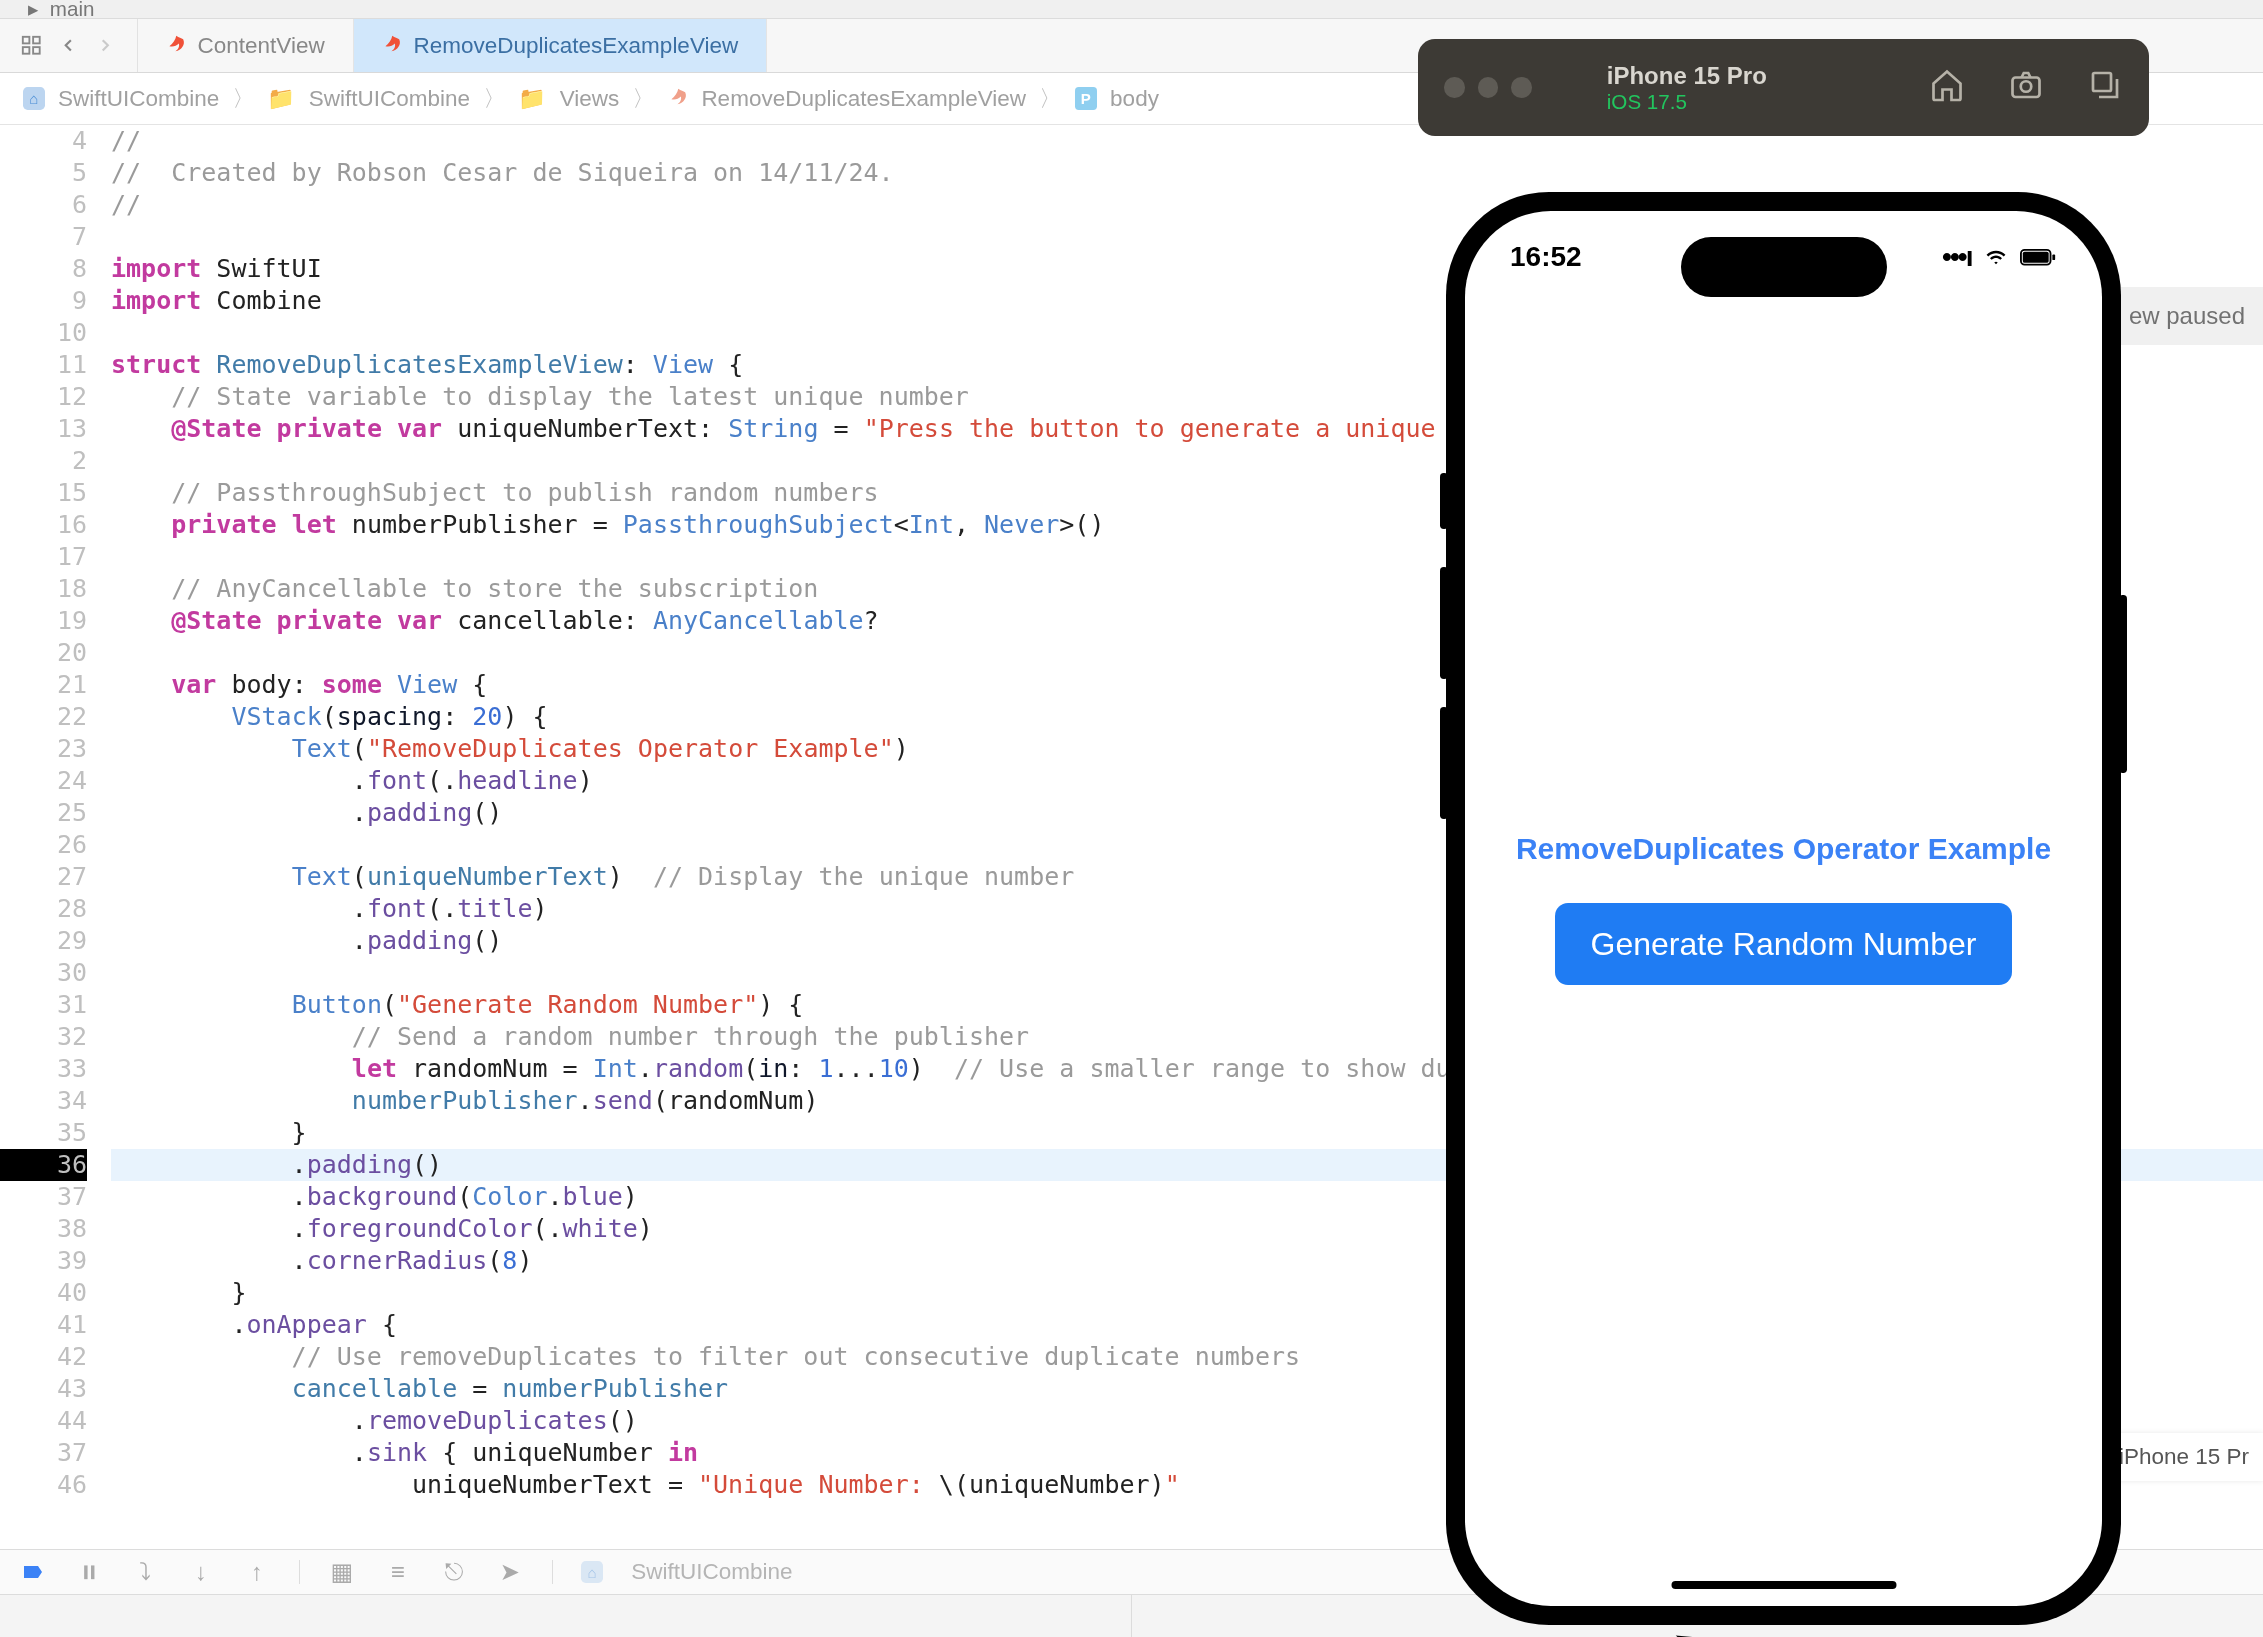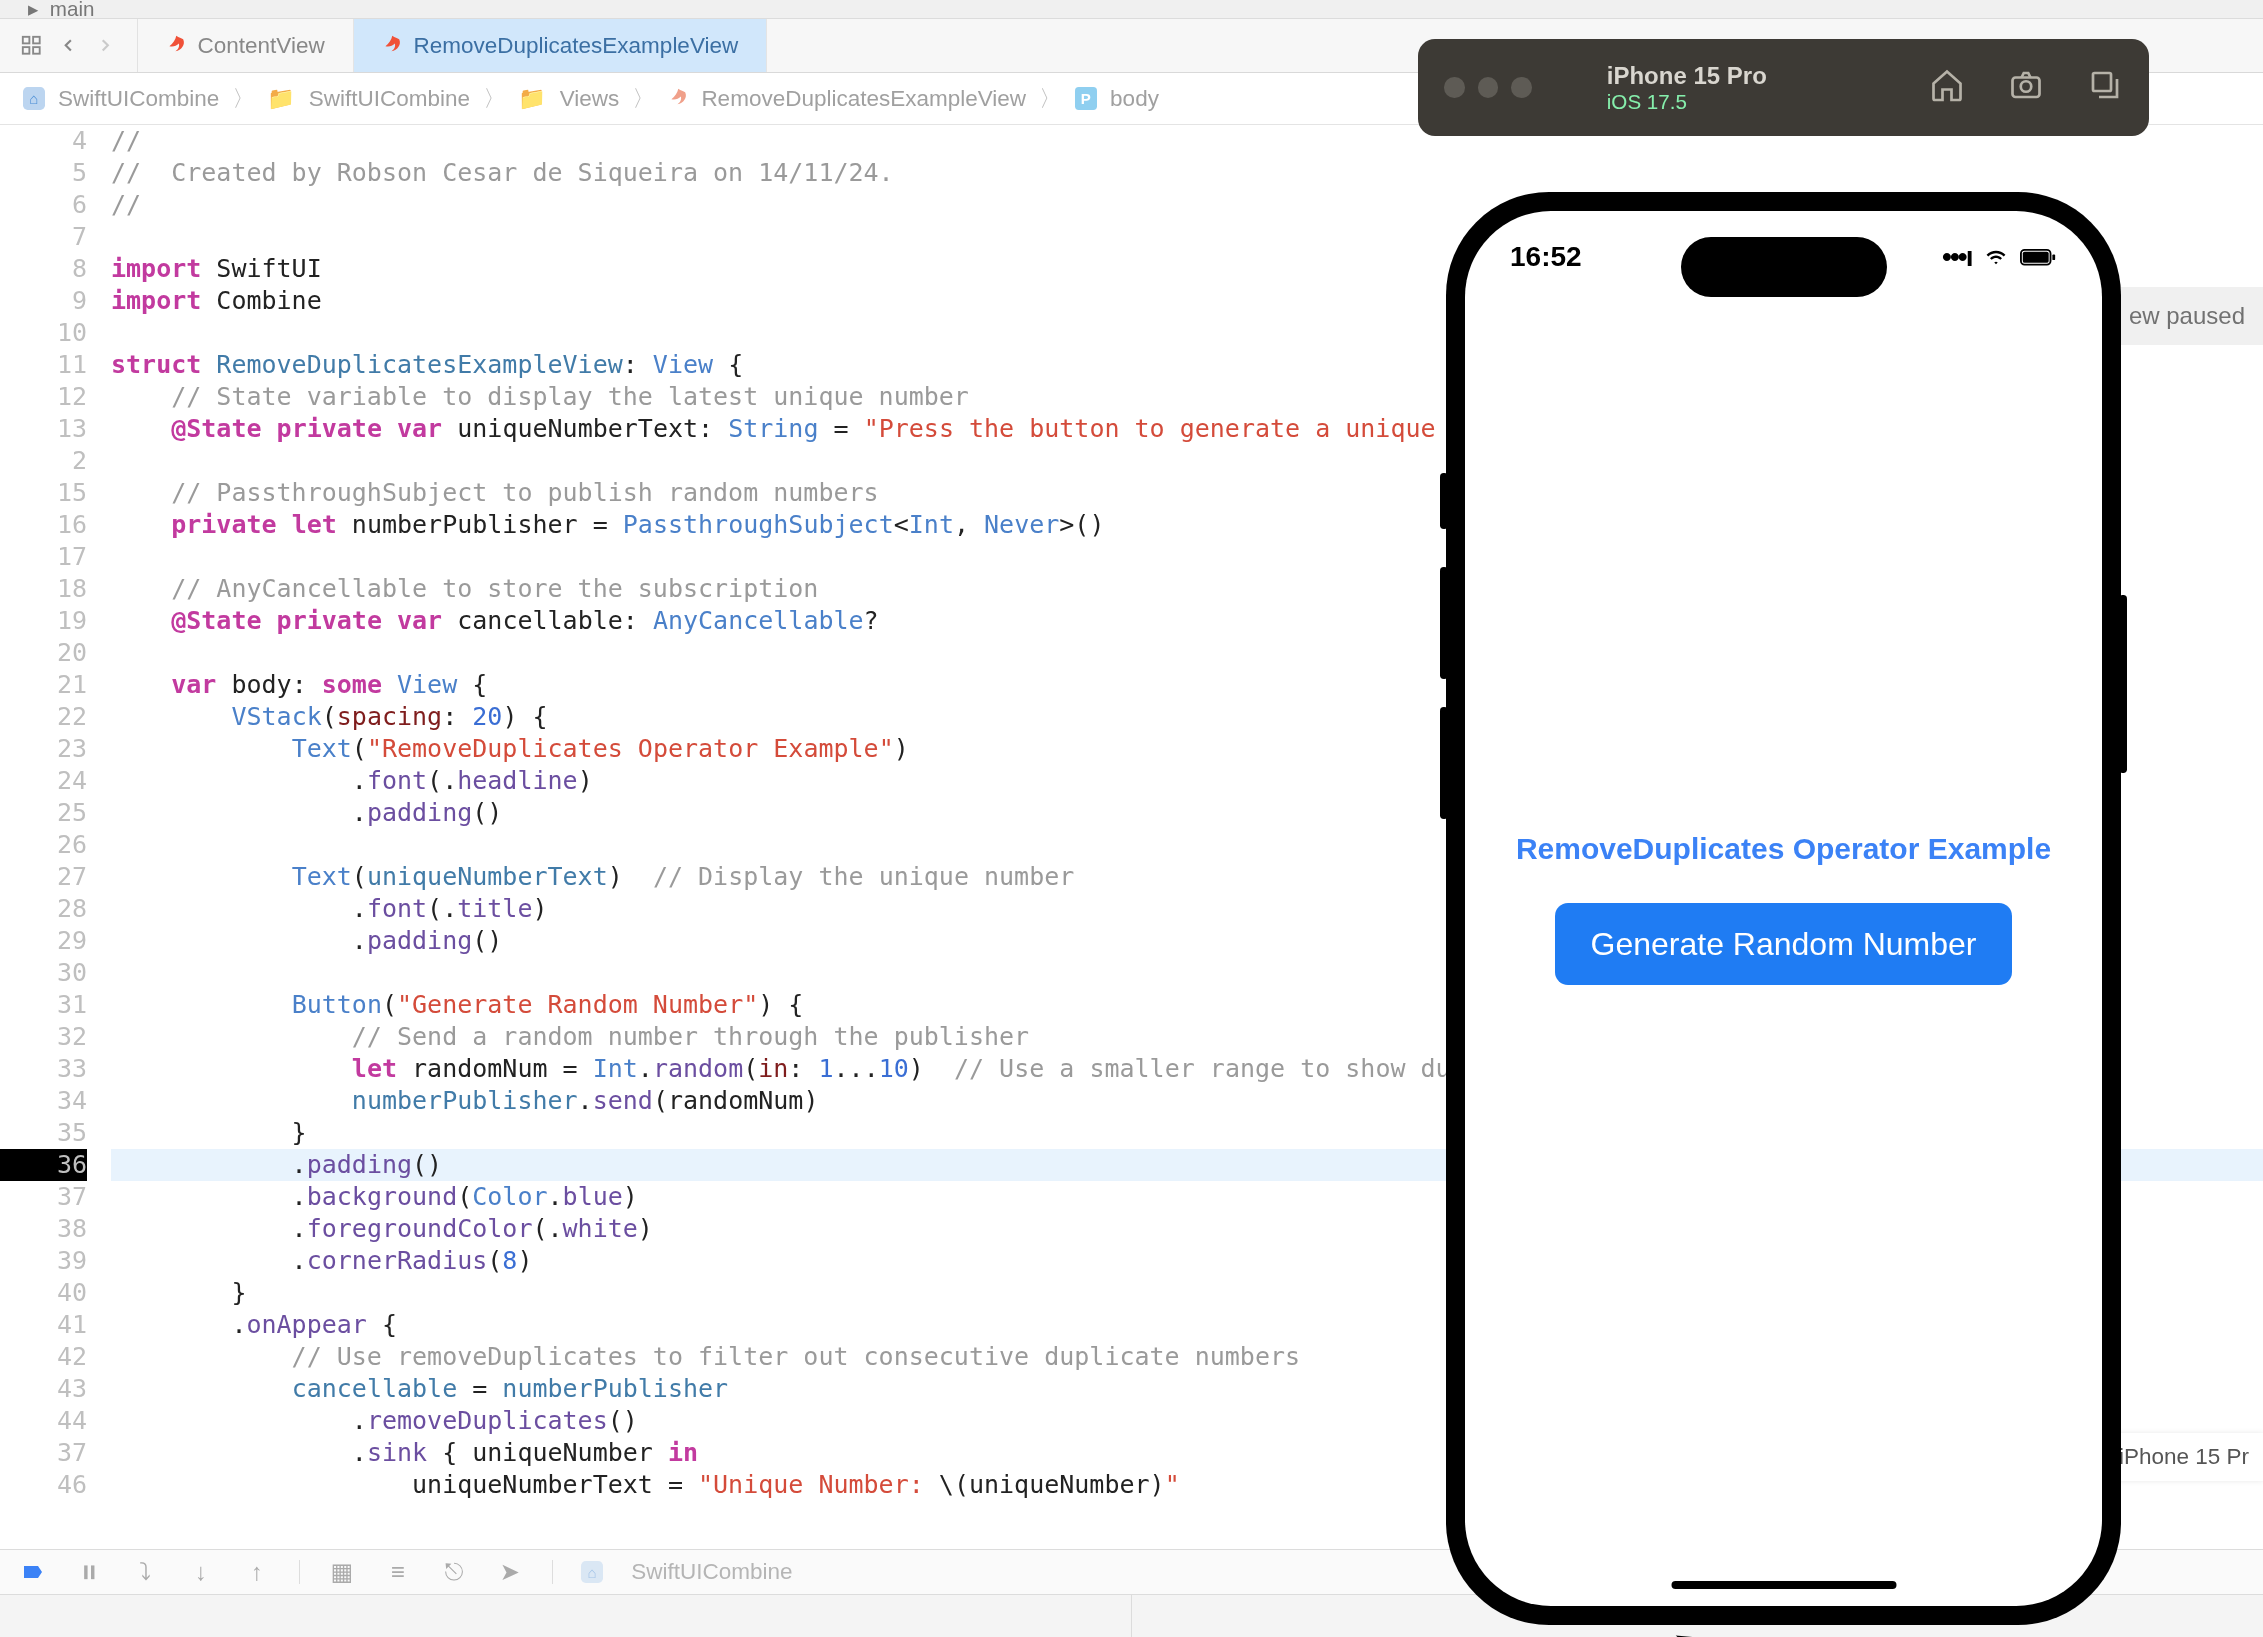--- a/index.html
+++ b/index.html
@@ -92,21 +92,21 @@
   color: #222;
 }
 .code-row { height: 32px; }
 .code-row.highlight { background: #e8f3fd; }
 .tok-comment { color: #9a9a9a; }
 .tok-keyword { color: #c23a9f; font-weight: 600; }
 .tok-type { color: #4a80c9; }
 .tok-func { color: #6b4ea0; }
 .tok-string { color: #d44b3a; }
 .tok-number { color: #3a6ed4; }
-.tok-paramlabel { color: #7f1d1d; }
+.tok-paramlabel { color: #0f172a; }
 .tok-var { color: #417ba8; }
 
 
 .debug-bar {
   height: 45px;
   background: #fafafa;
   border-top: 0.9px solid #dcdcdc;
   display: flex;
   align-items: center;
   padding: 0 19px;
@@ -157,21 +157,21 @@
   border-radius: 17px;
   display:flex;
   align-items:center;
   padding: 0 26px;
   gap: 19px;
 }
 .traffic { display:flex; gap:13px; }
 .traffic span { width:20.6px; height:20.6px; border-radius:50%; background:#5e5b55;}
 .sim-title-block { flex:1; margin-left:56px; color:#d9d6cf; }
 .sim-title { font-size:24px; font-weight:600;}
-.sim-subtitle { font-size:20.6px; color:#86efac;}
+.sim-subtitle { font-size:20.6px; color:#22c55e;}
 .sim-header-icons { display:flex; gap:43px; color:#b6b2a8; }
 .sim-header-icons svg { width:36px; height:36px; }
 
 
 .phone {
   margin: 56px auto 0;
   width: 675px;
   height: 1433px;
   background: #000;
   border-radius: 103px;

